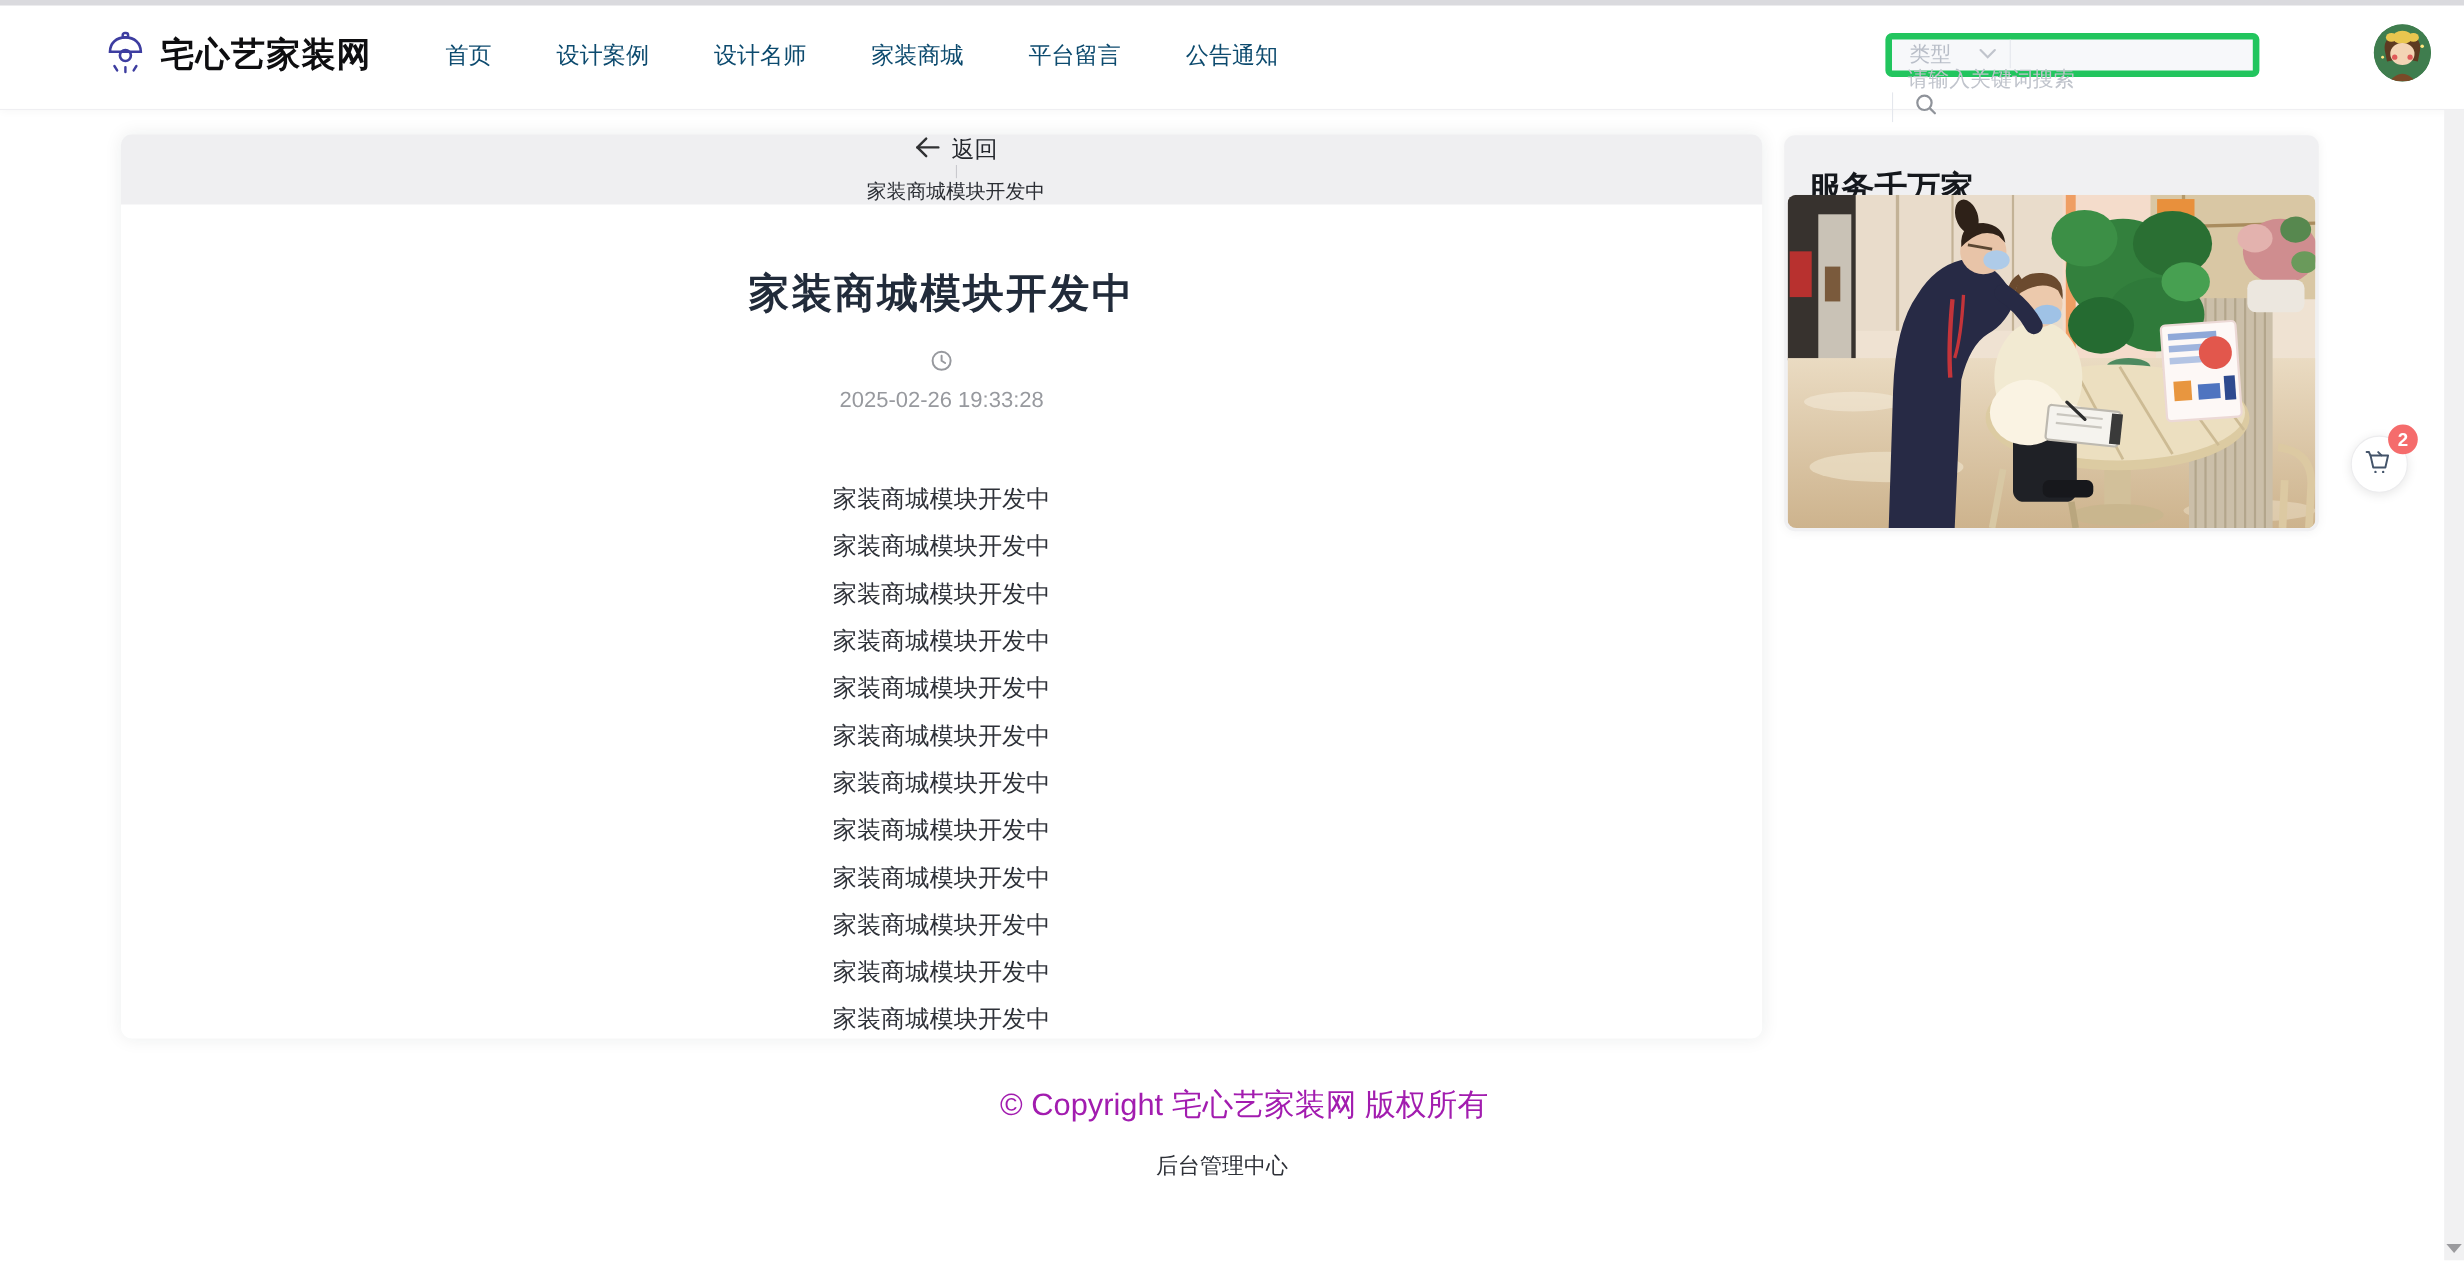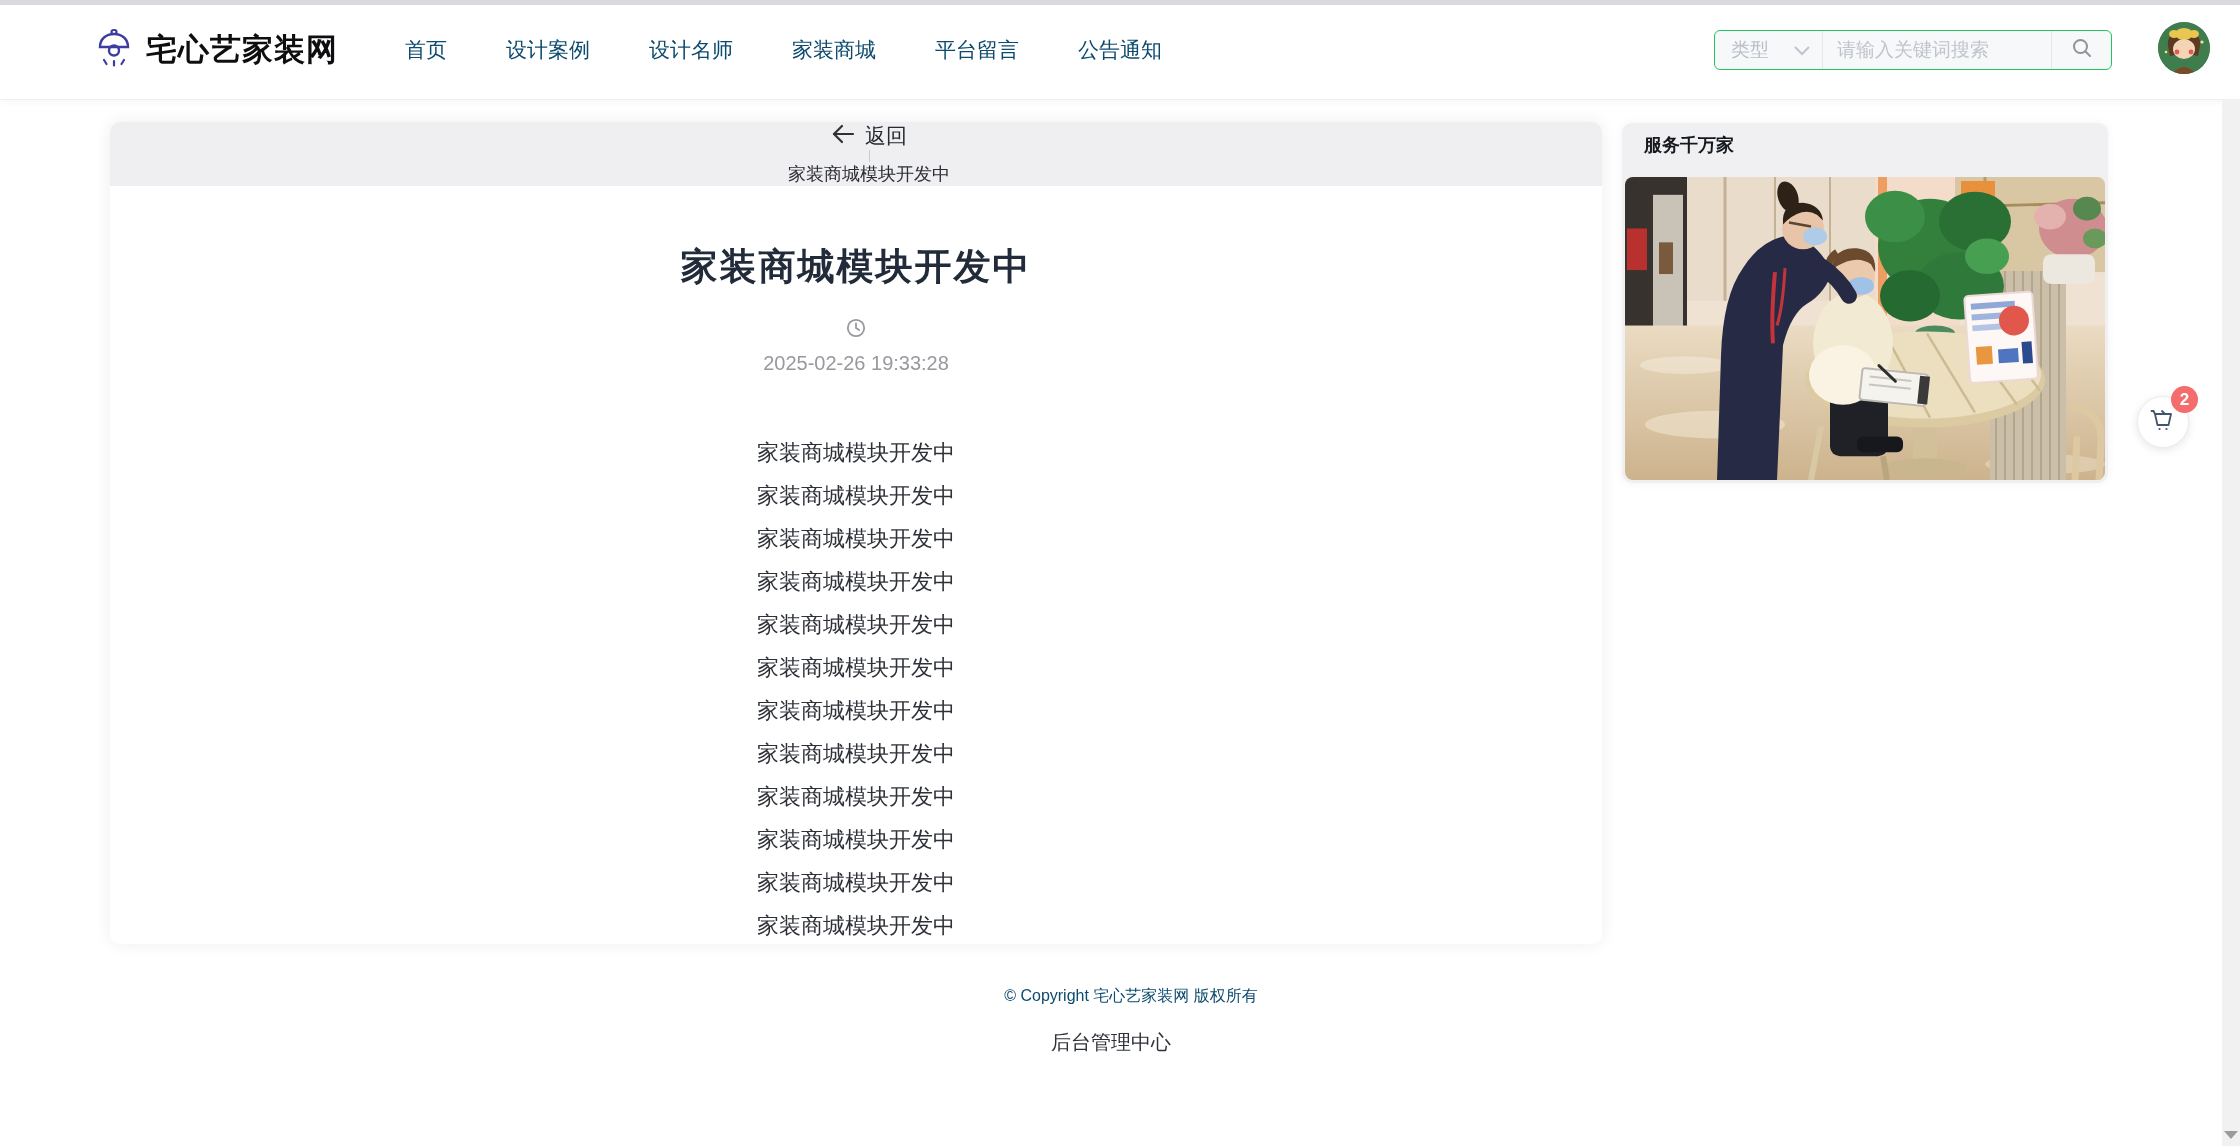--- a/index.html
+++ b/index.html
@@ -15,23 +15,23 @@
   .header {
     position:absolute; top:0; left:0; width:100%; height:100px; background:#ffffff;
     border-bottom:1px solid #efeff2; box-shadow:0 2px 8px rgba(0,0,0,0.04); z-index:40;
   }
   .logo { position:absolute; left:96px; top:0; height:100px; display:flex; align-items:center; gap:14px; cursor:pointer; }
   .logo-text { font-size:31px; font-weight:700; color:#0e0e10; letter-spacing:1px; }
   .nav { position:absolute; left:405px; top:0; height:100px; display:flex; align-items:center; gap:59px; }
   .nav a { font-size:21px; color:#0c4a6e; text-decoration:none; cursor:pointer; white-space:nowrap; }
 
   .search-group {
-    position:absolute; left:1714px; top:30px; width:398px; height:40px;
-    background:#f7f8fa; border:1px solid #22c55e; border-radius:6px;
-    display:flex; align-items:stretch;
+    position:absolute; left:1714px; top:30px; width:340px; height:40px;
+    background:#f7f8fa; border:6px solid #22c55e; border-radius:6px;
+    display:flex; align-items:stretch;flex-direction:column;
   }
   .type-select {
     width:108px; display:flex; align-items:center; justify-content:space-between;
     padding:0 12px 0 16px; border-right:1px solid #e4e7ed; color:#b9bec8; font-size:19px; cursor:pointer;
   }
   .search-input-wrap { flex:1; display:flex; align-items:center; }
   .search-input {
     width:100%; height:100%; border:none; outline:none; background:transparent;
     font-size:19px; color:#a21caf; padding:0 14px; font-family:inherit;
   }
@@ -67,42 +67,42 @@
     color:#97999e; font-size:20px;flex-direction:column;
   }
   .article-lines { margin-top:56px; }
   .article-line { text-align:center; font-size:22px; color:#2e3138; line-height:43px; }
 
   
   .side-card {
     position:absolute; left:1622px; top:123px; width:486px; height:360px;
     background:#f0f0f2; border-radius:10px; box-shadow:0 0 10px rgba(31,35,41,0.05);
   }
-  .side-title { position:absolute; left:22px; top:10px; font-size:18px; font-weight:700; color:#15181d; }
+  .side-title { position:absolute; left:22px; top:28px; font-size:30px; font-weight:700; color:#15181d; }
   .side-photo {
     position:absolute; left:3px; right:3px; top:54px; bottom:3px;
     border-radius:8px; overflow:hidden;
   }
   .side-photo svg { display:block; width:100%; height:100%; }
 
   
   .cart-float {
     position:absolute; left:2137px; top:396px; width:52px; height:52px; border-radius:50%;
     background:#ffffff; border:1px solid #ececee; box-shadow:0 2px 10px rgba(0,0,0,0.10);
     display:flex; align-items:center; justify-content:center; cursor:pointer; z-index:30;
   }
   .cart-badge {
     position:absolute; right:-10px; top:-11px; min-width:27px; height:27px; padding:0 6px;
     border-radius:14px; background:#f56c6c; color:#fff; font-size:17px; font-weight:700;
     display:flex; align-items:center; justify-content:center;
   }
 
   
   .footer { position:absolute; left:0; top:986px; width:2222px; text-align:center; }
-  .copyright { font-size:16px; color:#0c4a6e;padding-left:40px; }
+  .copyright { font-size:28px; color:#a21caf;padding-left:40px; }
   .admin-link { display:inline-block; margin-top:22px; font-size:20px; color:#2e3138; text-decoration:none; cursor:pointer; }
 
   
   .scrollbar {
     position:absolute; right:0; top:100px; bottom:0; width:18px; background:#f1f1f2; z-index:50; cursor:default;
   }
   .scroll-arrow-down {
     position:absolute; bottom:7px; left:2px; width:0; height:0;
     border-left:7px solid transparent; border-right:7px solid transparent; border-top:8px solid #9b9b9e;
     cursor:pointer;

